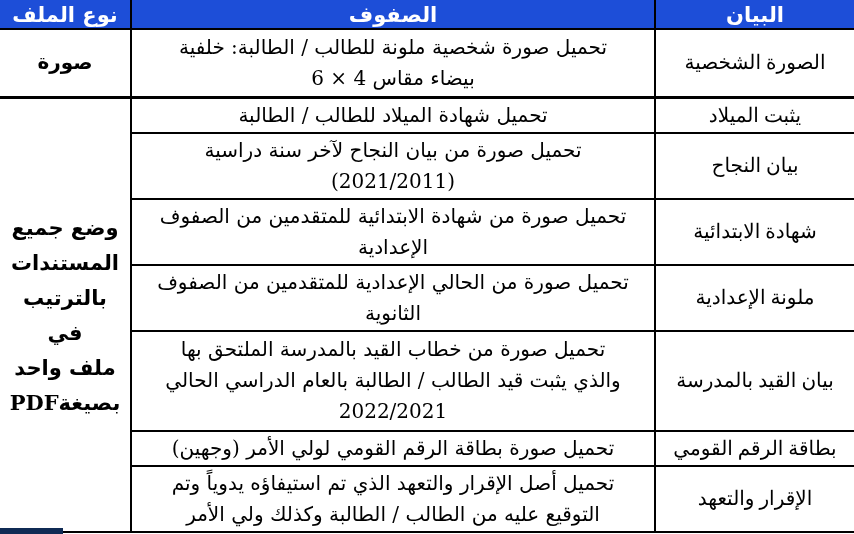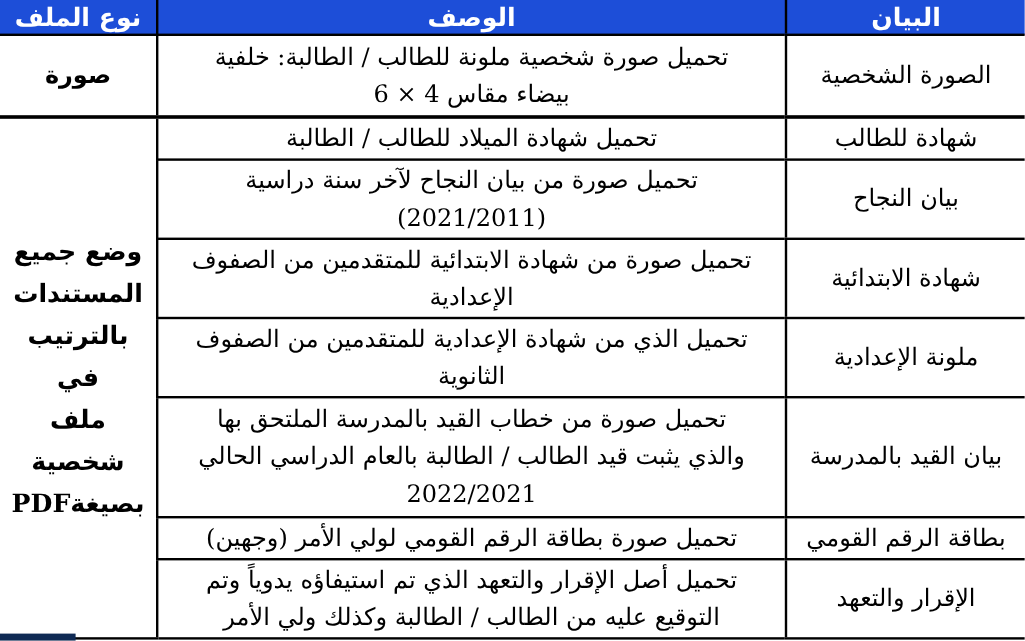--- a/index.html
+++ b/index.html
@@ -36,21 +36,21 @@
   td {
     border-bottom: 2px solid #000;
     vertical-align: middle;
     color: #000;
     font-size: 20px;
     line-height: 31px;
     text-align: center;
     white-space: pre-line;
     padding: 1px 4px;
   }
-  td.item-cell { font-size: 20px; }
+  td.item-cell { font-size: 20px; font-family: Liberation Serif, serif; }
   td.desc-cell { }
   td.type-cell { font-weight: bold; font-size: 20px; }
   tr.r-photo td { border-bottom-width: 3px; }
 
   tr.r-h    { height: 29px; }
   tr.r-photo{ height: 68px; }
   tr.r-2    { height: 33px; }
   tr.r-3    { height: 56px; }
   tr.r-4    { height: 66px; }
   tr.r-5    { height: 66px; }
@@ -78,56 +78,56 @@
 <div class="page">
   <table class="doc-table">
     <colgroup>
       <col class="c-item">
       <col class="c-desc">
       <col class="c-type">
     </colgroup>
     <tbody>
         <tr class="r-h">
       <th>البيان</th>
-      <th class="v-sep">الوصف</th>
+      <th class="v-sep">الصفوف</th>
       <th>نوع الملف</th>
     </tr>
 
     <tr class="r-photo">
       <td class="item-cell">الصورة الشخصية</td>
       <td class="desc-cell v-sep">تحميل صورة شخصية ملونة للطالب / الطالبة: خلفية
 بيضاء مقاس 4 × 6</td>
       <td class="type-cell">صورة</td>
     </tr>
 
     <tr class="r-2">
-      <td class="item-cell">شهادة للطالب</td>
+      <td class="item-cell">يثبت الميلاد</td>
       <td class="desc-cell v-sep">تحميل شهادة الميلاد للطالب / الطالبة</td>
       <td class="merged-type" rowspan="7">وضع جميع
 المستندات
 بالترتيب في
-ملف شخصية
+ملف واحد
 بصيغةPDF</td>
     </tr>
 
     <tr class="r-3">
       <td class="item-cell">بيان النجاح</td>
       <td class="desc-cell v-sep">تحميل صورة من بيان النجاح لآخر سنة دراسية
 (2021/2011)</td>
     </tr>
 
     <tr class="r-4">
       <td class="item-cell">شهادة الابتدائية</td>
       <td class="desc-cell v-sep">تحميل صورة من شهادة الابتدائية للمتقدمين من الصفوف
 الإعدادية</td>
     </tr>
 
     <tr class="r-5">
       <td class="item-cell">ملونة الإعدادية</td>
-      <td class="desc-cell v-sep">تحميل الذي من شهادة الإعدادية للمتقدمين من الصفوف
+      <td class="desc-cell v-sep">تحميل صورة من الحالي الإعدادية للمتقدمين من الصفوف
 الثانوية</td>
     </tr>
 
     <tr class="r-6">
       <td class="item-cell">بيان القيد بالمدرسة</td>
       <td class="desc-cell v-sep">تحميل صورة من خطاب القيد بالمدرسة الملتحق بها
 والذي يثبت قيد الطالب / الطالبة بالعام الدراسي الحالي
 2022/2021</td>
     </tr>
 

